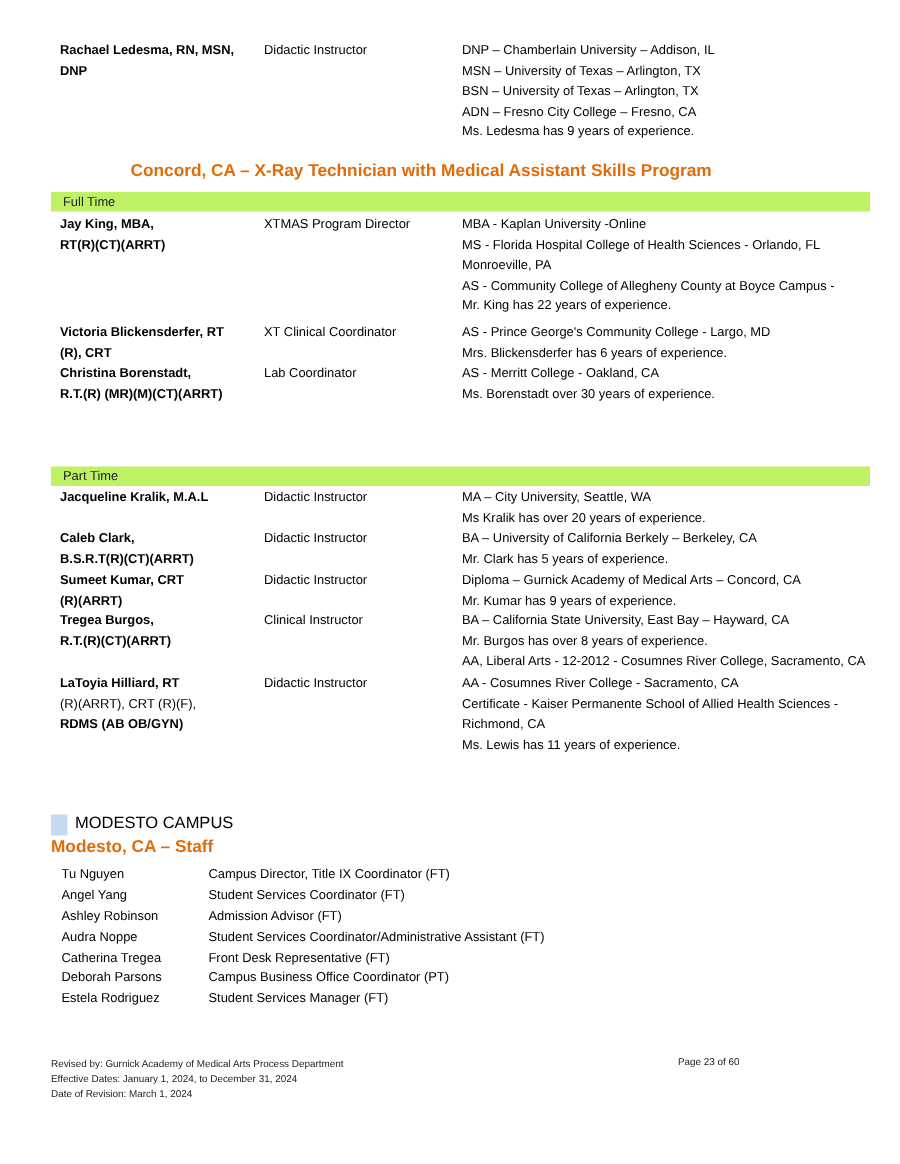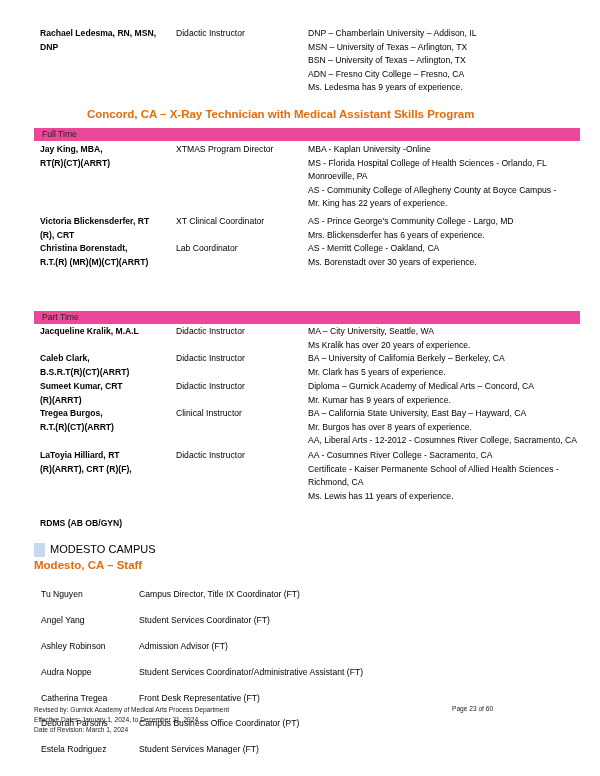--- a/index.html
+++ b/index.html
@@ -5,28 +5,28 @@
     html, body { margin:0; padding:0; background:#ffffff; }
     body { width:600px; height:776px; position:relative; overflow:hidden;
       font-family:"Liberation Sans", sans-serif; color:#000; font-size:8.6px; }
     .page { position:absolute; left:0; top:0; width:600px; height:604px; }
     .row { position:absolute; left:40px; width:540px; }
     .name { position:absolute; left:0; width:125px; font-weight:bold; line-height:13.5px; }
     .role { position:absolute; left:124px; width:140px; line-height:13.5px;padding-left:12px; }
     .edu { position:absolute; left:268px; width:278px; line-height:13.5px; }
     .edu div { white-space:normal; }
     .section-title { position:absolute; left:40px; color:#e36c0a; font-weight:bold; font-size:11.5px;margin-left:47px; }
-    .band { position:absolute; left:34px; width:546px; height:13px; background:#ec4899; }
+    .band { position:absolute; left:34px; width:546px; height:13px; background:#bef264; }
     .band span { position:absolute; left:8px; top:1px; font-size:8.6px; color:#222; }
     .campus-head { position:absolute; left:34px; top:543px; height:14px; }
     .campus-box { position:absolute; left:0; top:0; width:11px; height:14px; background:#c6d9f1; }
     .campus-label { position:absolute; left:16px; top:0; font-weight:normal; font-size:11px; white-space:nowrap; }
     .staff-title { position:absolute; left:34px; top:559px; color:#e36c0a; font-weight:bold; font-size:11.5px; }
     .staff { position:absolute; left:41px; top:577px; width:520px; }
-    .staff-row { height:13.9px; position:relative;margin-top:12px; }
+    .staff-row { height:13.9px; position:relative; }
     .staff-name { position:absolute; left:0; }
     .staff-role { position:absolute; left:98px; white-space:nowrap; }
     .footer { position:absolute; left:34px; top:705px; font-size:6.6px; line-height:10px; color:#222; }
     .page-num { position:absolute; left:452px; top:705px; font-size:6.6px; color:#222; }
   </style>
 </head>
 <body>
 
 <div class="page">
 
@@ -138,22 +138,22 @@
     <div class="edu" style="width:300px;">
       <div>BA – California State University, East Bay – Hayward, CA</div>
       <div>Mr. Burgos has over 8 years of experience.</div>
       <div style="white-space:nowrap;">AA, Liberal Arts - 12-2012 - Cosumnes River College, Sacramento, CA</div>
     </div>
   </div>
 
   <div class="row" style="top:449px;">
     <div class="name" style="font-weight:normal;">
       <div><b>LaToyia Hilliard, RT</b></div>
-      <div style="font-weight:bold;">(R)(ARRT), CRT (R)(F),</div>
-      <div style="font-weight:bold;margin-top:41px;">RDMS (AB OB/GYN)</div>
+      <div style="font-weight:normal;">(R)(ARRT), CRT (R)(F),</div>
+      <div style="font-weight:bold;">RDMS (AB OB/GYN)</div>
     </div>
     <div class="role">Didactic Instructor</div>
     <div class="edu">
       <div>AA - Cosumnes River College - Sacramento, CA</div>
       <div>Certificate - Kaiser Permanente School of Allied Health Sciences -</div>
       <div>Richmond, CA</div>
       <div>Ms. Lewis has 11 years of experience.</div>
     </div>
   </div>
 

